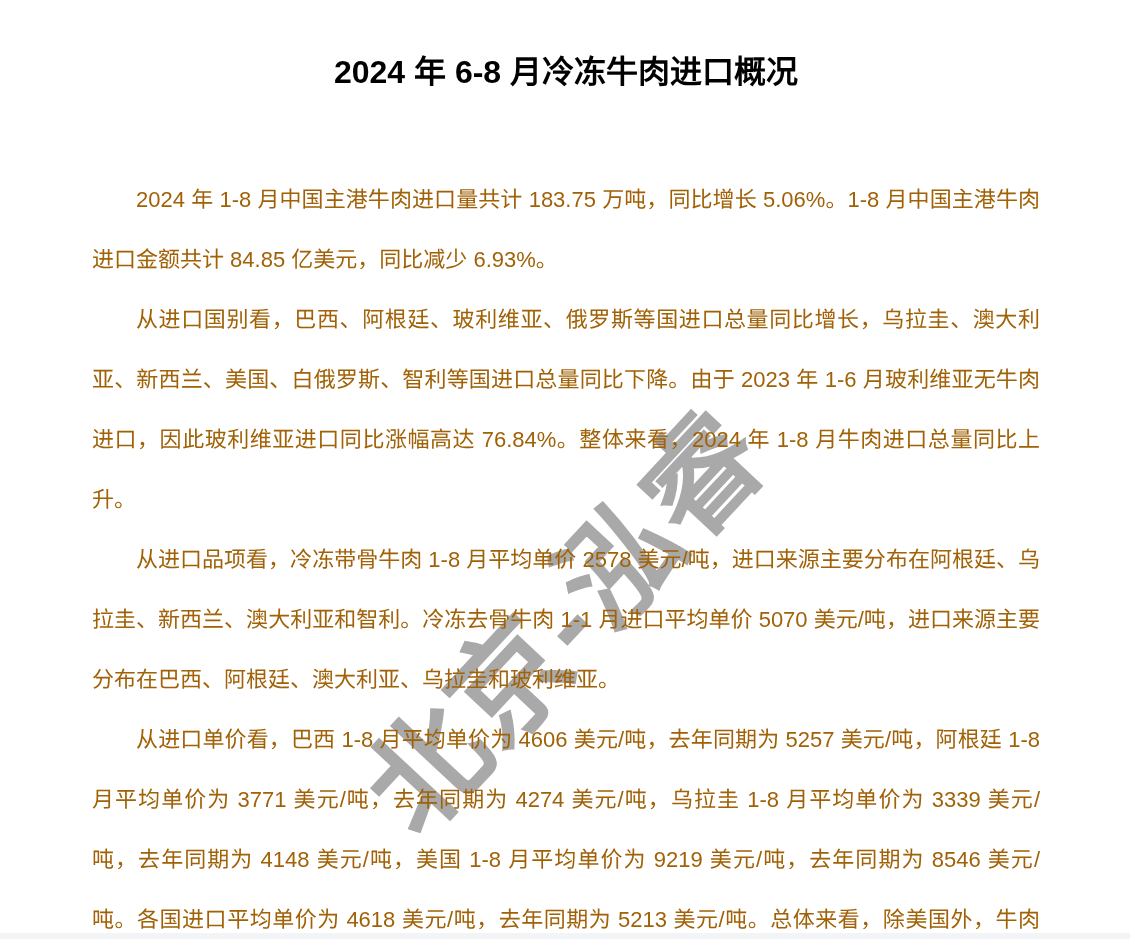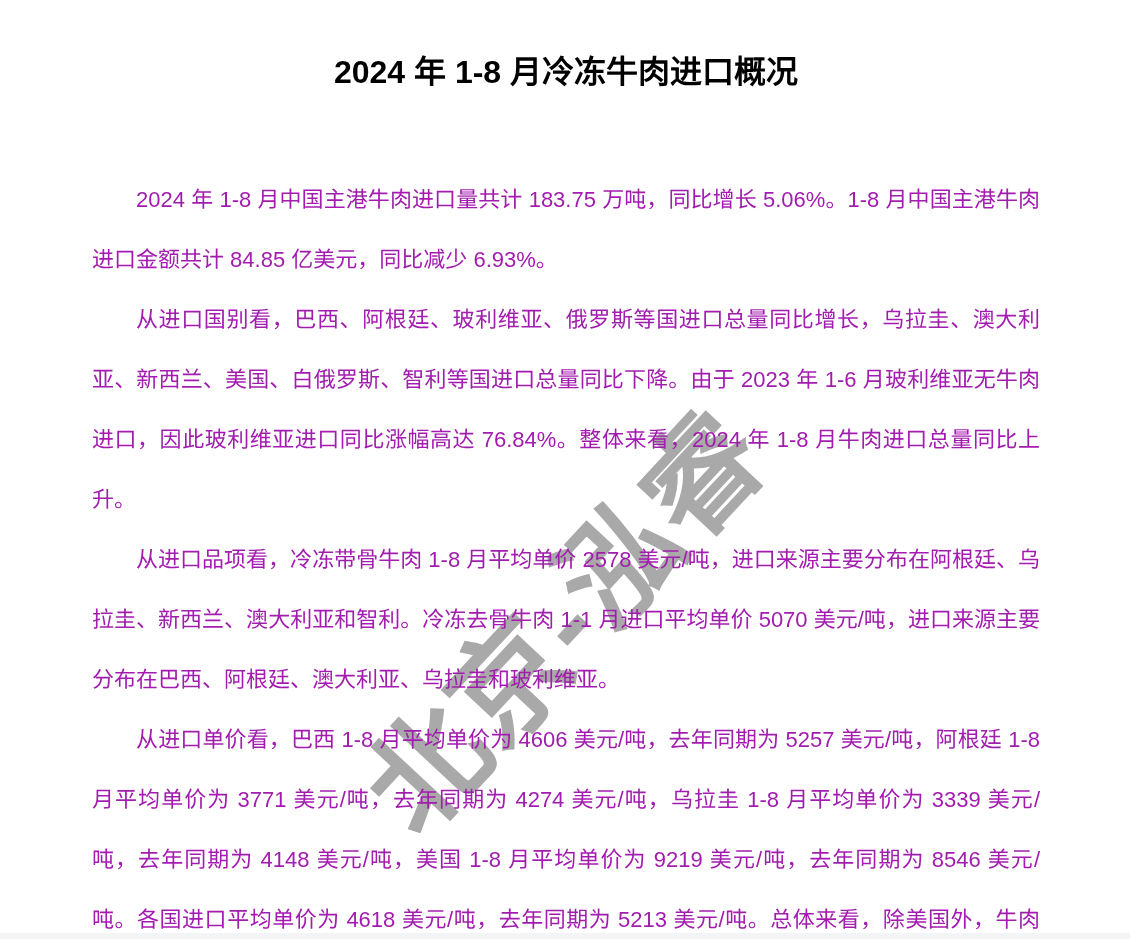--- a/index.html
+++ b/index.html
@@ -54,42 +54,42 @@
   .doc-body {
     margin-top: 78px;
   }
 
   .doc-body p {
     font-size: 22px;
     line-height: 60px;
     text-align: justify;
     text-justify: inter-ideograph;
     text-indent: 2em;
-    color: #a21caf;
+    color: #a16207;
   }
 
   .page-bottom-edge {
     position: absolute;
     left: 0;
     bottom: 0;
     width: 100%;
     height: 6px;
     background: #f3f4f5;
     z-index: 2;
   }
 </style>
 </head>
 <body>
 
 <div class="page">
 
   <div class="watermark">北京-泓睿</div>
 
   <div class="content">
-    <h1 class="doc-title">2024 年 1-8 月冷冻牛肉进口概况</h1>
+    <h1 class="doc-title">2024 年 6-8 月冷冻牛肉进口概况</h1>
 
     <div class="doc-body">
       <p>2024 年 1-8 月中国主港牛肉进口量共计 183.75 万吨，同比增长 5.06%。1-8 月中国主港牛肉进口金额共计 84.85 亿美元，同比减少 6.93%。</p>
       <p>从进口国别看，巴西、阿根廷、玻利维亚、俄罗斯等国进口总量同比增长，乌拉圭、澳大利亚、新西兰、美国、白俄罗斯、智利等国进口总量同比下降。由于 2023 年 1-6 月玻利维亚无牛肉进口，因此玻利维亚进口同比涨幅高达 76.84%。整体来看，2024 年 1-8 月牛肉进口总量同比上升。</p>
       <p>从进口品项看，冷冻带骨牛肉 1-8 月平均单价 2578 美元/吨，进口来源主要分布在阿根廷、乌拉圭、新西兰、澳大利亚和智利。冷冻去骨牛肉 1-1 月进口平均单价 5070 美元/吨，进口来源主要分布在巴西、阿根廷、澳大利亚、乌拉圭和玻利维亚。</p>
       <p>从进口单价看，巴西 1-8 月平均单价为 4606 美元/吨，去年同期为 5257 美元/吨，阿根廷 1-8 月平均单价为 3771 美元/吨，去年同期为 4274 美元/吨，乌拉圭 1-8 月平均单价为 3339 美元/吨，去年同期为 4148 美元/吨，美国 1-8 月平均单价为 9219 美元/吨，去年同期为 8546 美元/吨。各国进口平均单价为 4618 美元/吨，去年同期为 5213 美元/吨。总体来看，除美国外，牛肉进口单价同比均呈下降趋势。</p>
     </div>
   </div>
 
   <div class="page-bottom-edge"></div>

